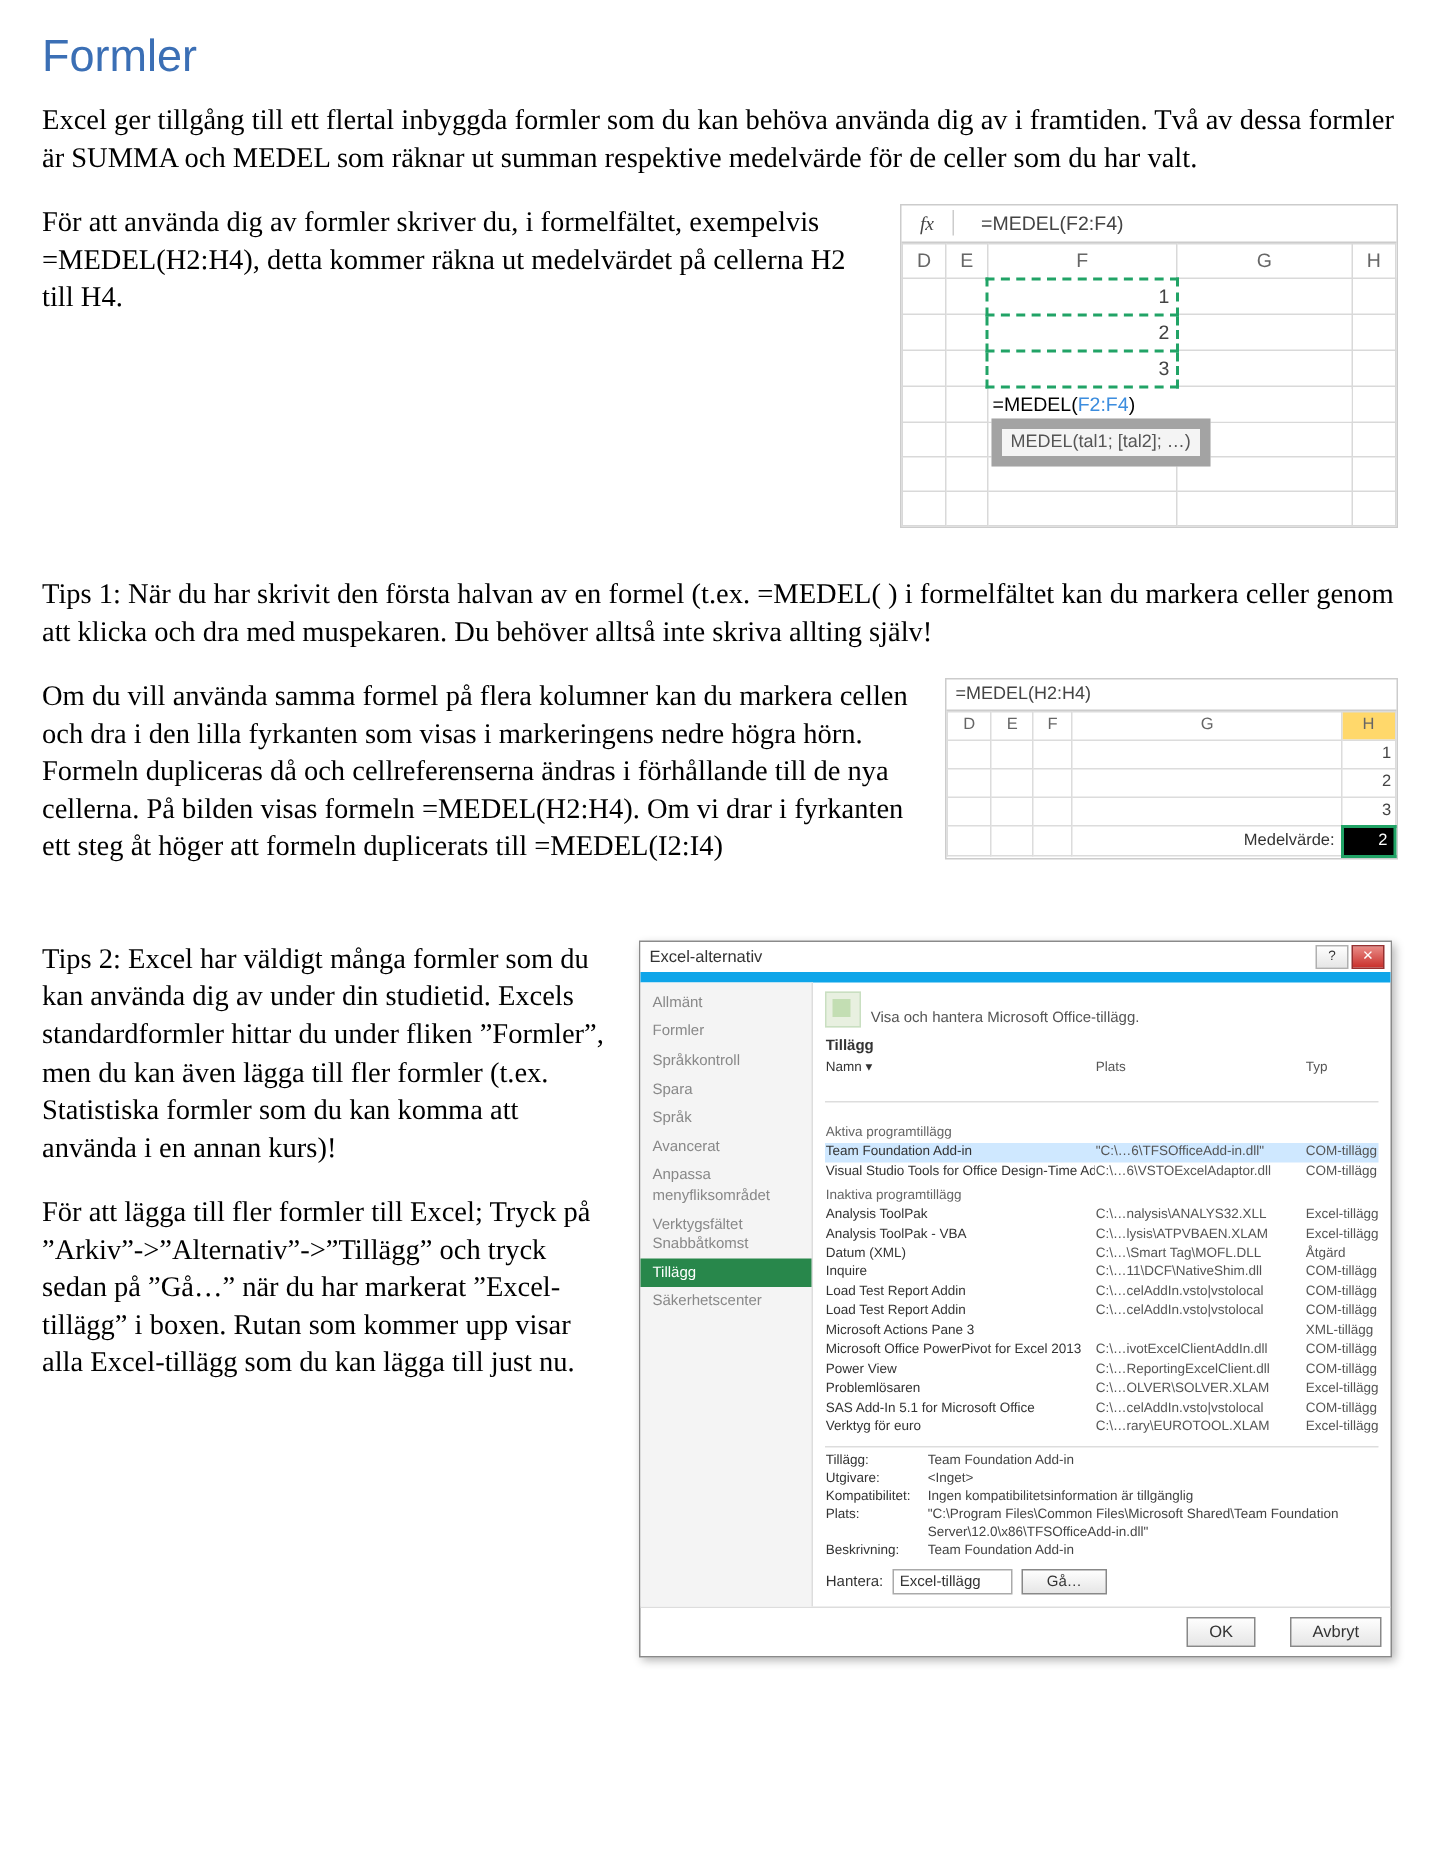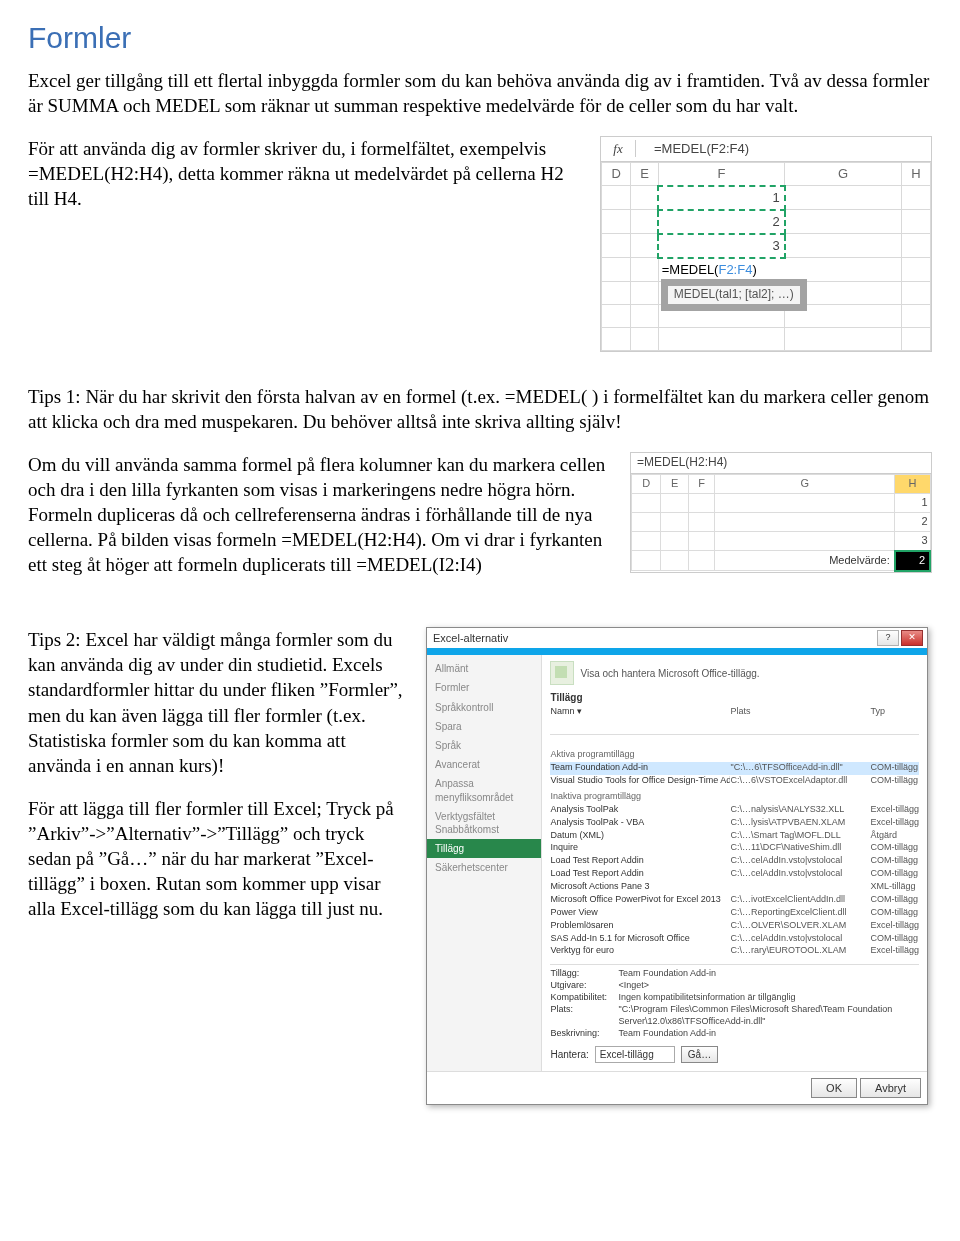--- a/index.html
+++ b/index.html
@@ -176,21 +176,21 @@
   .dlg .nav div.sel {
     background: #28874b;
     color: #fff;
   }
   .dlg .main {
     flex: 1;
     padding: 6px 8px 8px 8px;
   }
   .dlg .hdr {
     display: flex;
-    align-items: center;
+    align-items: flex-end;
     gap: 6px;
     color: #555;
     font-size: 10px;
     margin-bottom: 6px;
   }
   .dlg .hdr .ico {
     width: 22px; height: 22px;
     background: #e8f0e0;
     border: 1px solid #c9dfc1;
     display: inline-block;
@@ -236,28 +236,28 @@
   }
   .dlg .bottom .sel {
     border: 1px solid #aaa;
     background: #fff;
     padding: 1px 4px;
     min-width: 70px;
   }
   .dlg .bottom .btn {
     border: 1px solid #888;
     background: linear-gradient(#fefefe,#e6e6e6);
-    padding: 1px 6px;
+    padding: 1px 16px;
   }
   .dlg .footer {
     border-top: 1px solid #ddd;
     display: flex;
     justify-content: flex-end;
     padding: 6px;
-    gap: 3px;
+    gap: 23px;
   }
   .dlg .footer .btn {
     border: 1px solid #888;
     background: linear-gradient(#fefefe,#e6e6e6);
     padding: 2px 14px;
     font-size: 11px;
   }
 </style>
 </head>
 <body>

